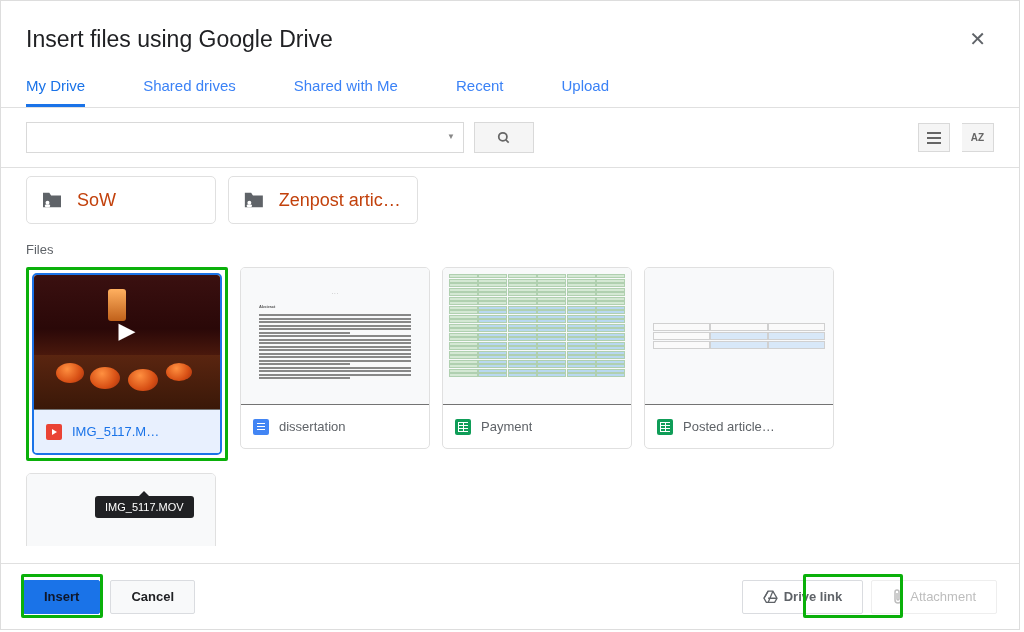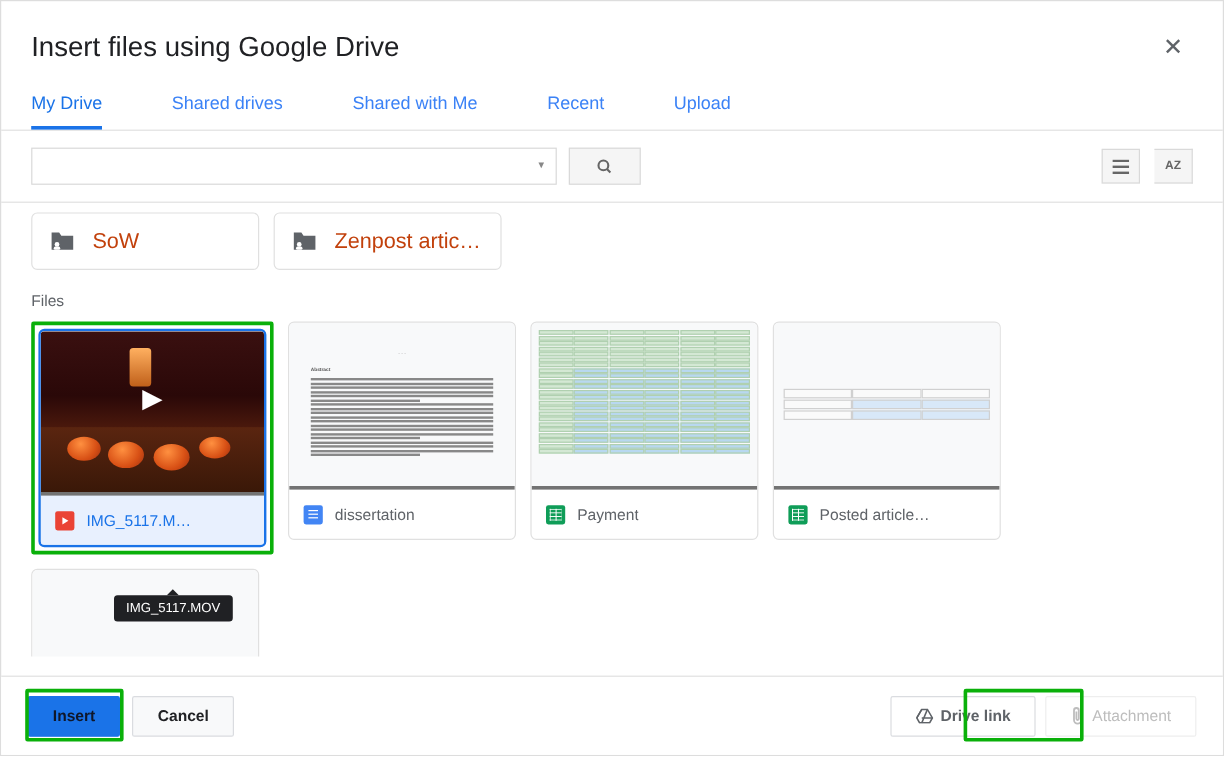--- a/index.html
+++ b/index.html
@@ -29,21 +29,21 @@
   
   .folders-row { display: flex; gap: 12px; margin-bottom: 18px; }
   .folder { width: 190px; height: 48px; border: 1px solid #e0e0e0; border-radius: 5px; display: flex; align-items: center; padding: 0 14px; gap: 14px; cursor: pointer; }
   .folder-icon { width: 22px; height: 18px; fill: #5f6368; }
   .folder-name { font-size: 18px; color: #c2410c; white-space: nowrap; overflow: hidden; text-overflow: ellipsis; }
   
   .files-grid { display: flex; gap: 12px; flex-wrap: wrap; }
   .file-card { width: 190px; height: 182px; border: 1px solid #e0e0e0; border-radius: 5px; display: flex; flex-direction: column; overflow: hidden; cursor: pointer; position: relative; }
   .file-card.selected { border: 2px solid #1a73e8; }
   .file-thumb { flex: 1; background: #f8f9fa; display: flex; align-items: center; justify-content: center; overflow: hidden; position: relative; }
-  .file-footer { height: 44px; display: flex; align-items: center; padding: 0 12px; gap: 10px; border-top: 3px solid #737373; }
+  .file-footer { height: 44px; display: flex; align-items: center; padding: 0 12px; gap: 10px; border-top: 1px solid #737373; }
   .file-card.selected .file-footer { background: #e8f0fe; }
   .file-name { font-size: 13px; color: #5f6368; white-space: nowrap; overflow: hidden; text-overflow: ellipsis; }
   .file-card.selected .file-name { color: #1a73e8; }
   
   .selected-wrap { border: 3px solid #0ab00a; border-radius: 2px; padding: 3px; }
   
   .video-thumb { width: 100%; height: 100%; background: linear-gradient(180deg, #3a1010 0%, #2a0808 40%, #8b3a15 100%); position: relative; }
   .video-candle { position: absolute; border-radius: 50%; background: radial-gradient(circle at 40% 30%, #ff9040, #d85015 60%, #a03010); }
   .video-table { position: absolute; bottom: 0; left: 0; right: 0; height: 40%; background: linear-gradient(180deg, #5a2510, #3a1808); }
   .play-icon { position: absolute; top: 42%; left: 50%; transform: translate(-50%, -50%); color: #fff; font-size: 22px; }

